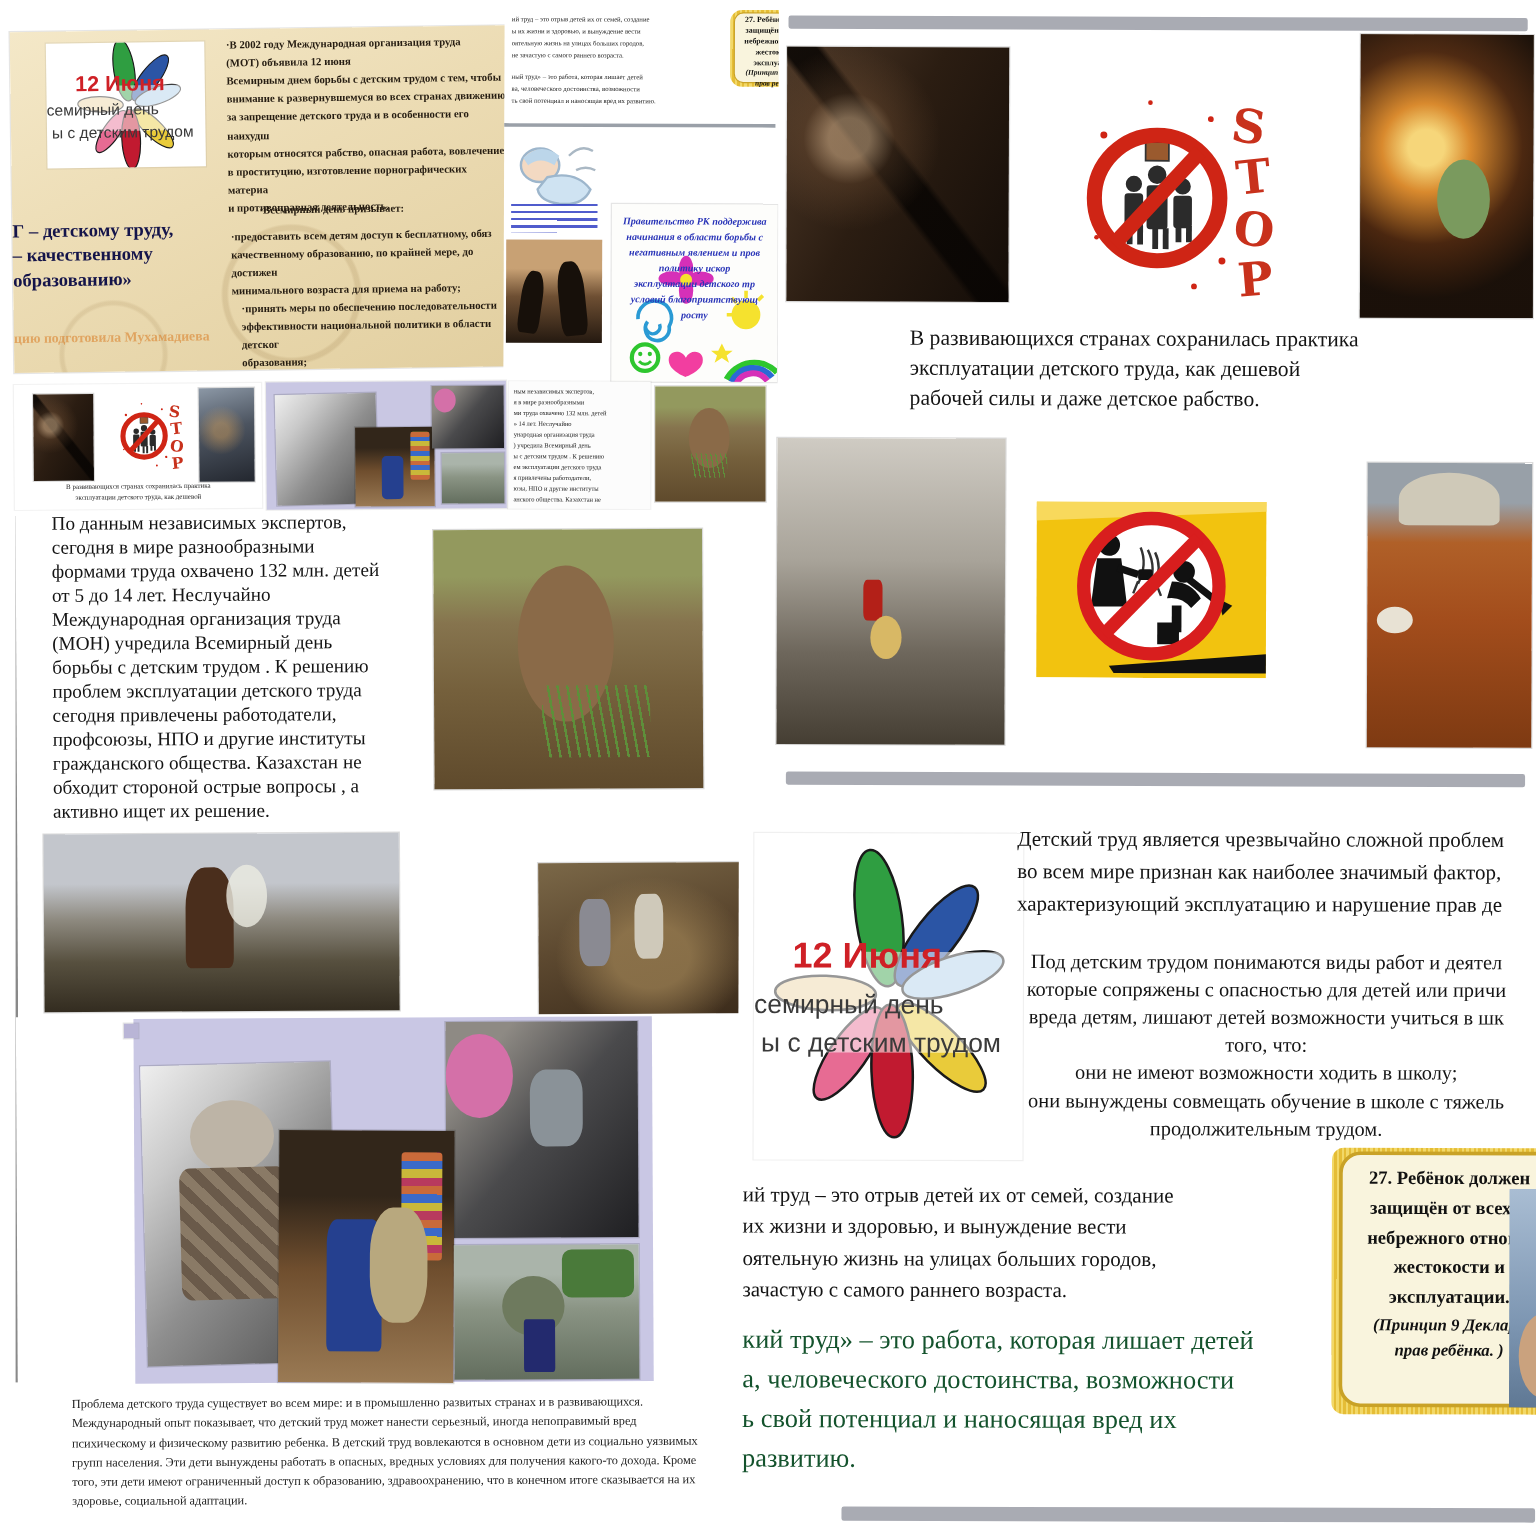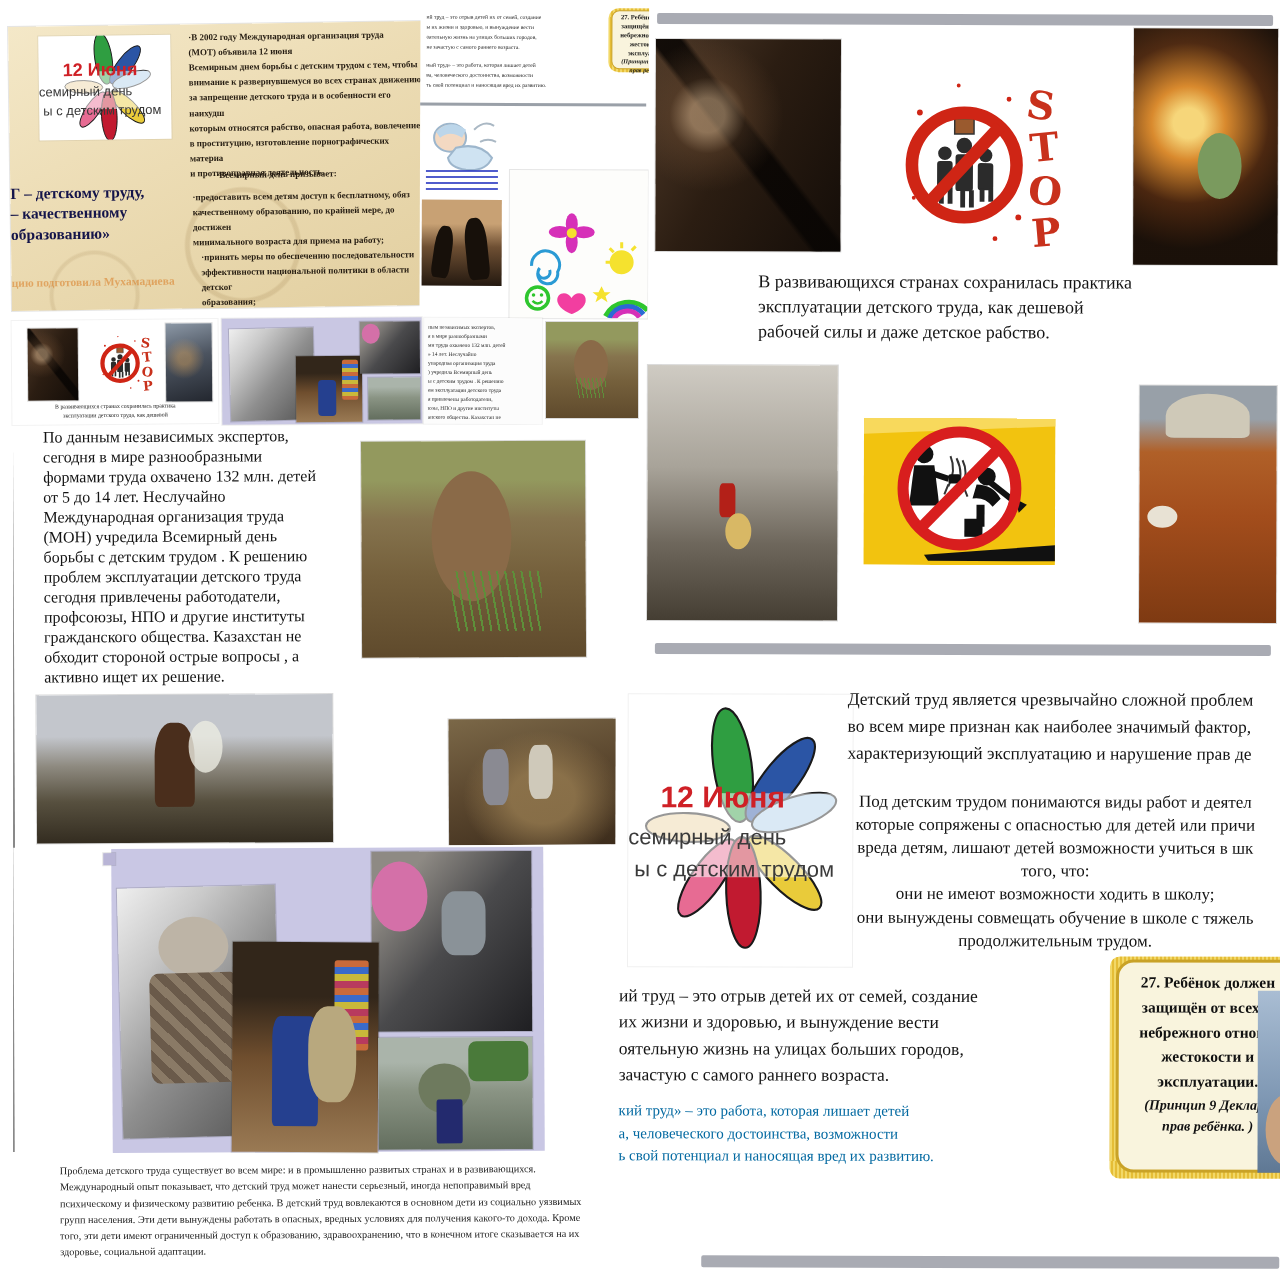--- a/index.html
+++ b/index.html
@@ -89,21 +89,21 @@
   #rt-div1{left:8px;top:6px;width:616px;height:11px;}
   #rt-div2{left:8px;top:636px;width:616px;height:11px;}
   #rt-heading{left:110px;top:262px;width:510px;font-size:18px;line-height:1.38;color:#141414;}
 
   
   #p-right-bot{left:615px;top:660px;width:665px;height:620px;transform:rotate(0.15deg);}
   #logo-lg{left:13px;top:35px;width:224px;height:272px;background:#fff;}
   #rb-t1{left:232px;top:26px;width:432px;font-size:17.5px;line-height:1.55;color:#141414;}
   #rb-t2{left:216px;top:130px;width:448px;font-size:17px;line-height:1.36;color:#141414;text-align:center;}
   #rb-t3{left:4px;top:323px;width:442px;font-size:17.5px;line-height:1.5;color:#141414;}
-  #rb-t4{left:4px;top:440px;width:442px;font-size:15px;line-height:1.5;color:#0369a1;}
+  #rb-t4{left:4px;top:440px;width:442px;font-size:22px;line-height:1.5;color:#14532d;}
   #principle-lg-wrap{left:447px;top:296px;width:198px;height:222px;}
   #principle-lg-wrap .principle-box{left:6px;top:3px;right:8px;bottom:6px;border-width:3px;border-radius:18px;padding:8px 4px 0 4px;}
   #principle-lg-wrap .principle-text{font-size:15.5px;line-height:1.6;}
   #principle-lg-wrap .principle-src{font-size:14px;line-height:1.5;}
   #hand-strip{position:absolute;right:2px;top:34px;width:48px;height:182px;
     background:linear-gradient(180deg,#a9bdd3,#7e97b3 60%,#5f7894);overflow:hidden;}
   #rb-div{left:87px;top:596px;width:578px;height:12px;}
 
   
   .ph-grind{background:
@@ -299,20 +299,27 @@
       <i id="baby-lines"></i>
     </div>
     <div id="sil-img" class="abs">
       <i class="sil-fig" style="left:12px;top:26px;width:18px;height:52px;transform:rotate(8deg);"></i>
       <i class="sil-fig" style="left:44px;top:18px;width:22px;height:62px;transform:rotate(-6deg);"></i>
     </div>
     <div id="draw-slide" class="abs">
       <svg style="position:absolute;left:0;top:0;width:100%;height:100%;">
           <use href="#doodles"></use>
         </svg>
+      <div id="gov-text" class="txt">Правительство РК поддержива
+начинания в области борьбы с
+негативным явлением и пров
+политику искор
+эксплуатации детского тр
+условий благоприятствующ
+росту</div>
     </div>
   </div>
 
   <div id="p-strip-left" class="panel">
     <div class="ph ph-grind" style="left:16px;top:8px;width:50px;height:72px;"></div>
     <svg class="abs" style="left:84px;top:12px;width:62px;height:62px;">
         <use href="#stopart"></use>
       </svg>
     <div class="ph ph-shop" style="left:154px;top:4px;width:46px;height:78px;"></div>
     <div id="strip-caption" class="txt">В развивающихся странах сохранилась практика

